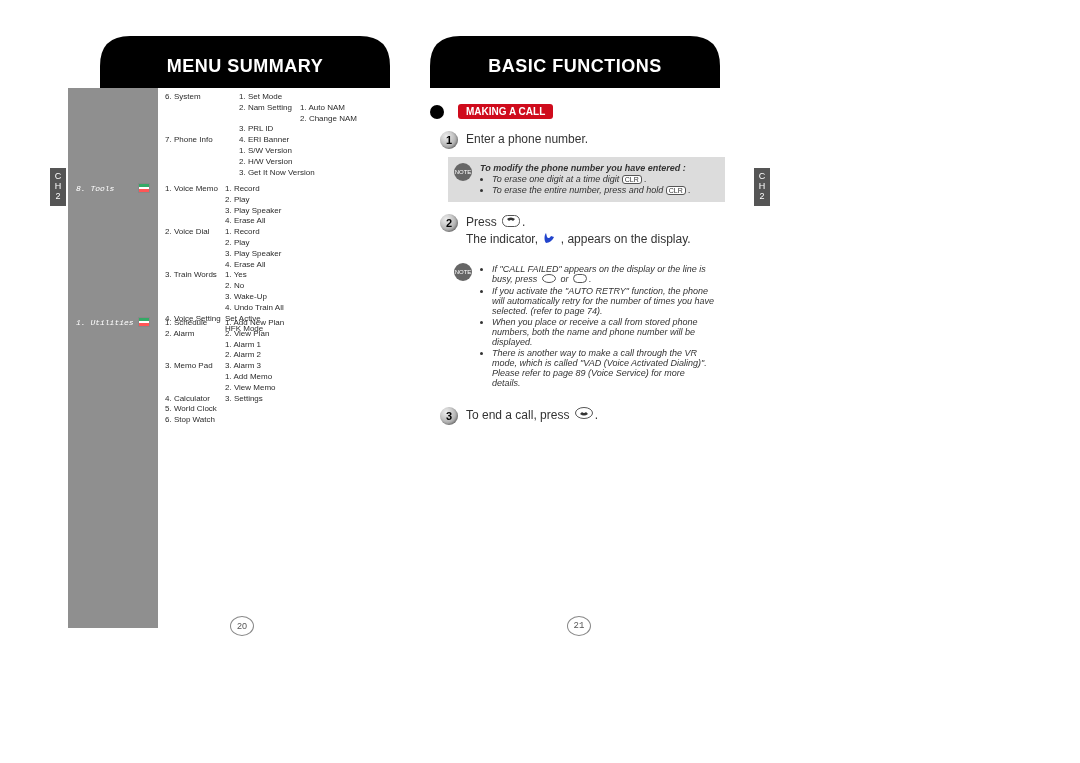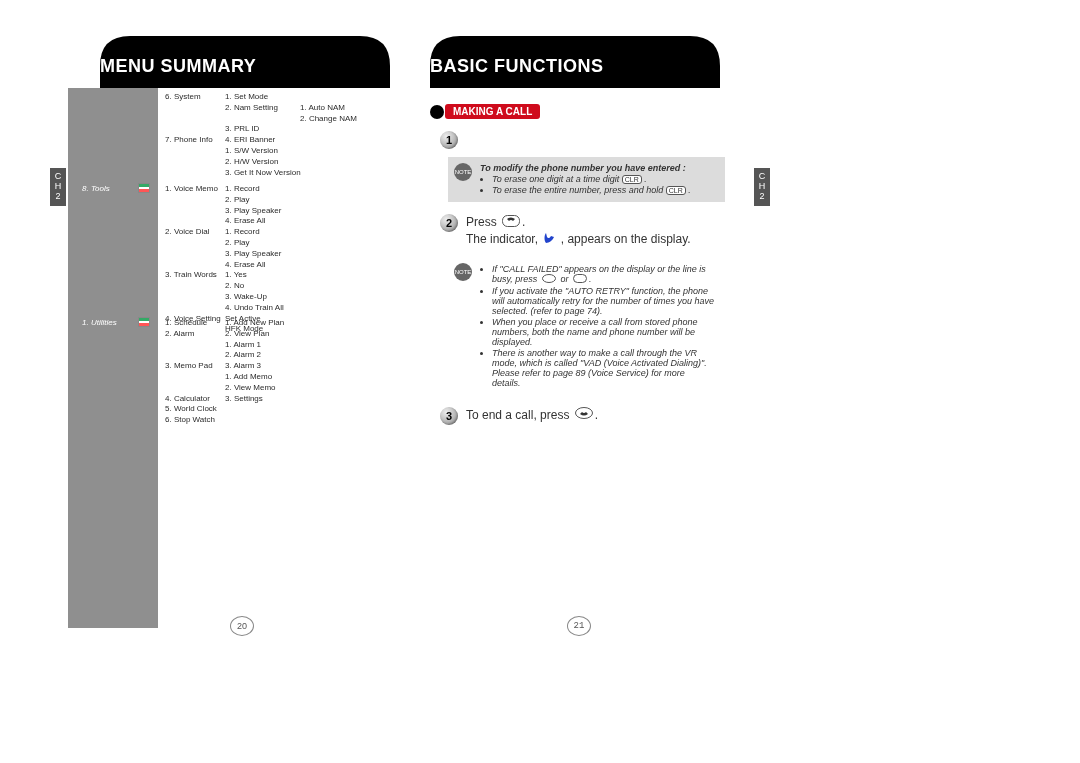--- a/index.html
+++ b/index.html
@@ -40,20 +40,21 @@
   .ch-left { left: 0; }
   .ch-right { right: 0; }
   .title-bar {
     position: absolute;
     top: 0;
     left: 50px;
     right: 20px;
     height: 60px;
     display: flex;
     align-items: center;
+    justify-content: center;
   }
   .page-right .title-bar { left: 20px; right: 50px; }
   .title-bar svg { position: absolute; left: 0; top: 0; }
   .title-text {
     position: relative;
     color: #fff;
     font-weight: bold;
     font-size: 18px;
     letter-spacing: 0.5px;
   }
@@ -78,21 +79,21 @@
     position: absolute;
     left: 18px;
     top: 52px;
     width: 90px;
     height: 540px;
     background: #8f8f8f;
     color: #fff;
     font-size: 8px;
     font-style: italic;
   }
-  .cat-label { position: absolute; left: 14px; }
+  .cat-label { position: absolute; left: 8px; font-family: Liberation Mono, monospace; }
   .cat-icon {
     position: absolute;
     left: 70px;
     width: 12px;
     height: 10px;
     background: linear-gradient(to bottom,#3a6 33%, #fff 33%, #fff 66%, #f55 66%);
     border:1px solid #888;
   }
   .menu-col {
     position: absolute;
@@ -106,21 +107,21 @@
   .content {
     position: absolute;
     left: 20px;
     right: 45px;
     top: 68px;
     font-size: 12px;
   }
   .section-head {
     display: flex;
     align-items: center;
-    gap: 1px;
+    gap: 14px;
     margin-bottom: 10px;
   }
   .bullet-circle {
     width: 14px; height: 14px;
     background: #000; border-radius: 50%;
   }
   .pill {
     background: #cf0b1c;
     color: #fff;
     font-weight: bold;
@@ -208,21 +209,21 @@
       <span class="cat-icon" style="top:95px"></span>
       <span class="cat-label" style="top:230px">1. Utilities</span>
       <span class="cat-icon" style="top:229px"></span>
     </div>
 
     <div class="menu-col" style="left:115px; top:56px">6. System
 
 
 
 7. Phone Info</div>
-    <div class="menu-col" style="left:175px; top:56px">1. Set Mode
+    <div class="menu-col" style="left:189px; top:56px">1. Set Mode
 2. Nam Setting
 
 3. PRL ID
 4. ERI Banner
 1. S/W Version
 2. H/W Version
 3. Get It Now Version</div>
     <div class="menu-col" style="left:250px; top:56px">
 1. Auto NAM
 2. Change NAM</div>
@@ -290,20 +291,21 @@
     </div>
 
     <div class="content">
       <div class="section-head">
         <span class="bullet-circle"></span>
         <span class="pill">MAKING A CALL</span>
       </div>
 
       <div class="step">
         <span class="step-num">1</span>
+        <div class="step-body">Enter a phone number.</div>
       </div>
 
       <div class="note-box">
         <span class="note-icon">NOTE</span>
         <div style="font-weight:bold">To modify the phone number you have entered :</div>
         <ul>
           <li><span>To erase one digit at a time digit</span> <span class="key-box">CLR</span> .</li>
           <li><span>To erase the entire number, press and hold</span> <span class="key-box">CLR</span> .</li>
         </ul>
       </div>

